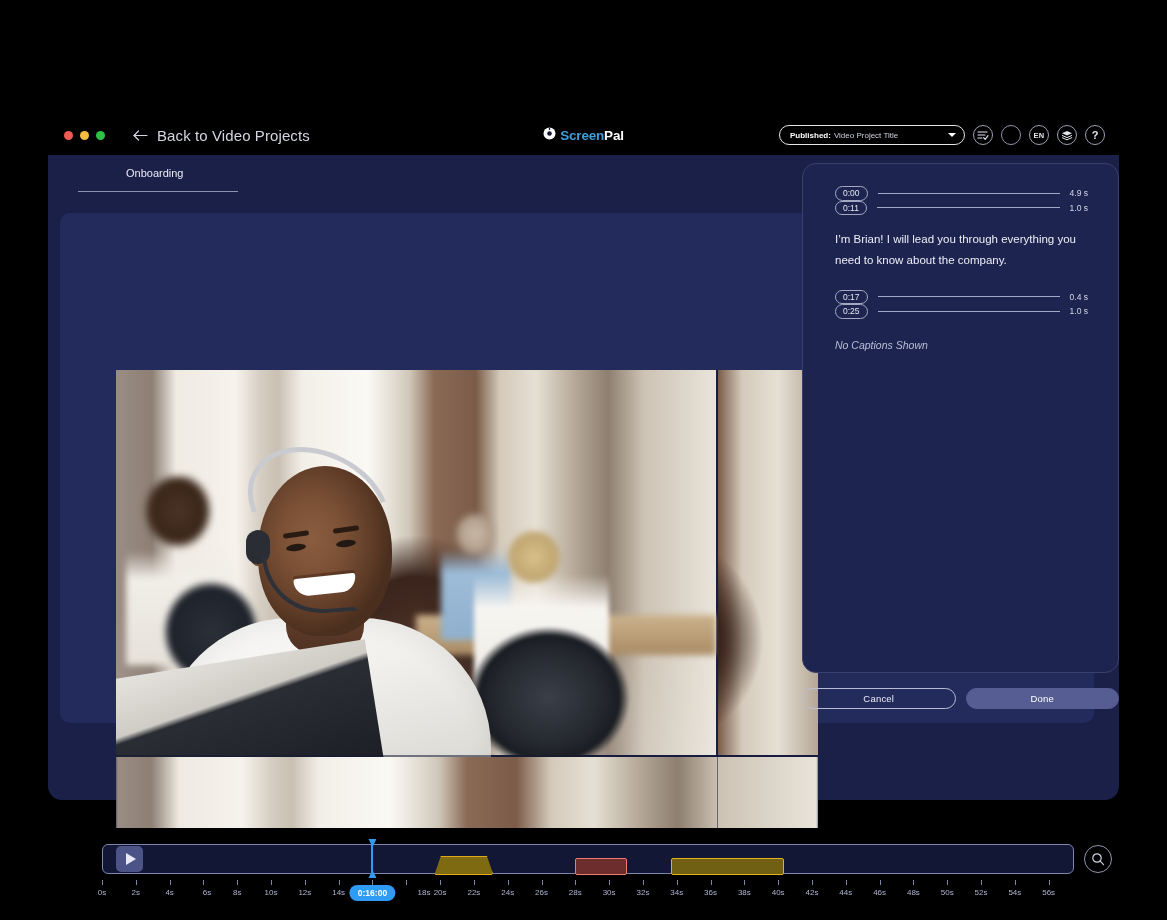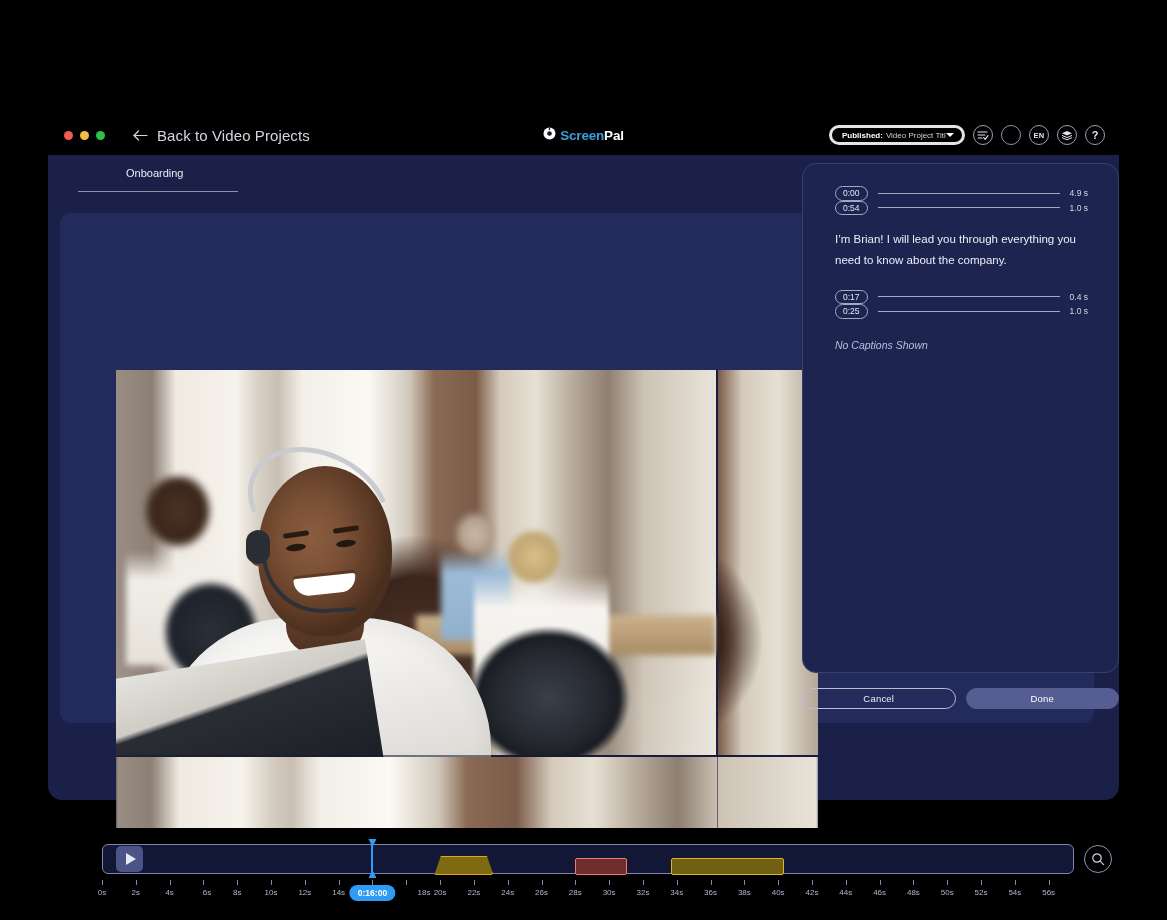--- a/index.html
+++ b/index.html
@@ -52,21 +52,21 @@
   .brand-text { font-size: 13.5px; font-weight: bold; letter-spacing: -.2px; }
   .brand-screen { color: #3f9ddb; }
   .brand-pal { color: #ffffff; }
 
   #header-right {
     position: absolute; right: 14px; top: 0; height: 40px;
     display: flex; align-items: center; gap: 8px;
   }
   #publish-select {
     display: flex; align-items: center; justify-content: space-between;
-    width: 136px; height: 20px; border: 3px solid #e5e5e5;
+    width: 186px; height: 20px; border: 1px solid #e5e5e5;
     border-radius: 10px; padding: 0 8px 0 10px; cursor: pointer;
   }
   #publish-select .pub-label { font-size: 8px; color: #ffffff; font-weight: bold; }
   #publish-select .pub-value { font-size: 8px; color: #cdd1de; margin-left: 3px; }
   .pub-text { display: flex; align-items: baseline; white-space: nowrap; overflow: hidden; }
   .caret { width: 0; height: 0; border-left: 4px solid transparent;
            border-right: 4px solid transparent; border-top: 4.5px solid #ffffff; }
 
   .icon-btn {
     width: 20px; height: 20px; border-radius: 50%;
@@ -575,21 +575,21 @@
 <div id="caption-panel">
     <div class="cap-block">
       <div class="cap-meta">
         <span class="cap-time">0:00</span>
         <span class="cap-rule"></span>
         <span class="cap-dur">4.9 s</span>
       </div>
     </div>
     <div class="cap-block">
       <div class="cap-meta">
-        <span class="cap-time">0:54</span>
+        <span class="cap-time">0:11</span>
         <span class="cap-rule"></span>
         <span class="cap-dur">1.0 s</span>
       </div>
       <div class="cap-text">I’m Brian! I will lead you through everything you need to know about the company.</div>
     </div>
     <div class="cap-block">
       <div class="cap-meta">
         <span class="cap-time">0:17</span>
         <span class="cap-rule"></span>
         <span class="cap-dur">0.4 s</span>

